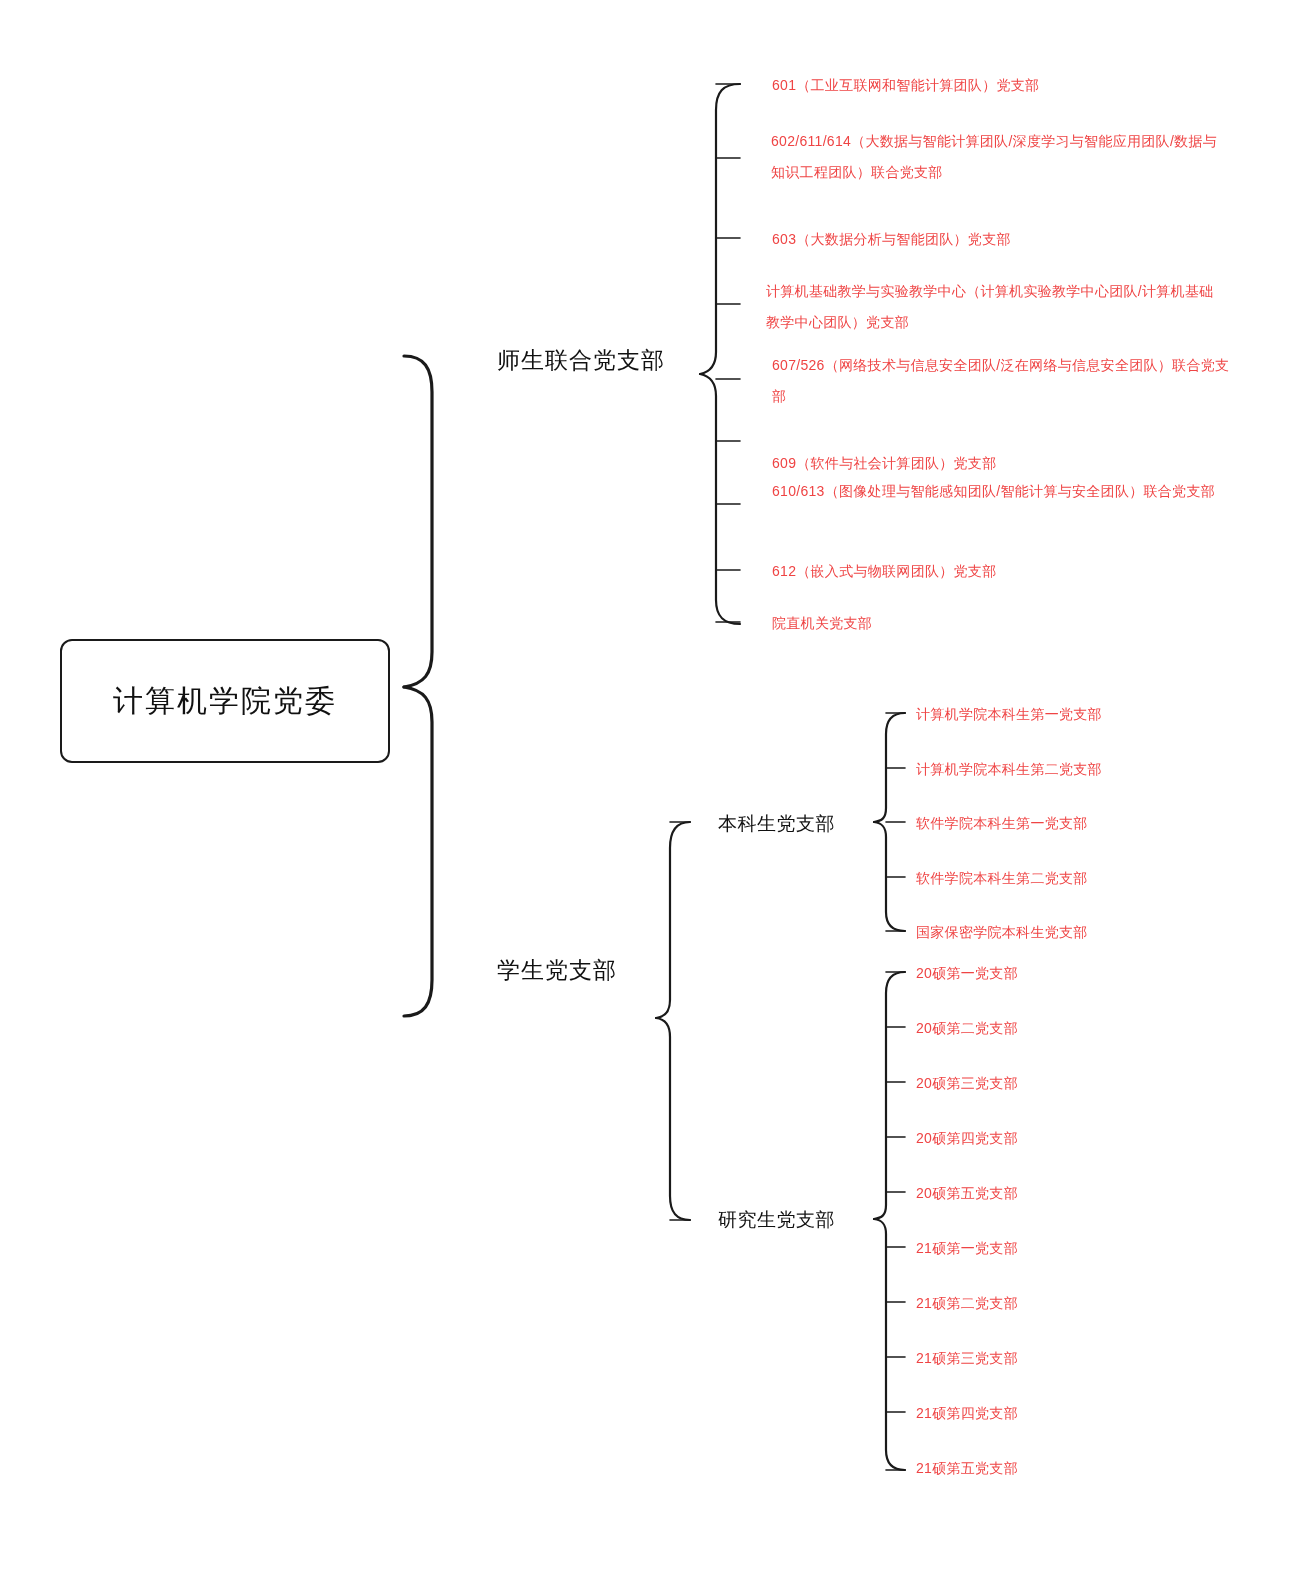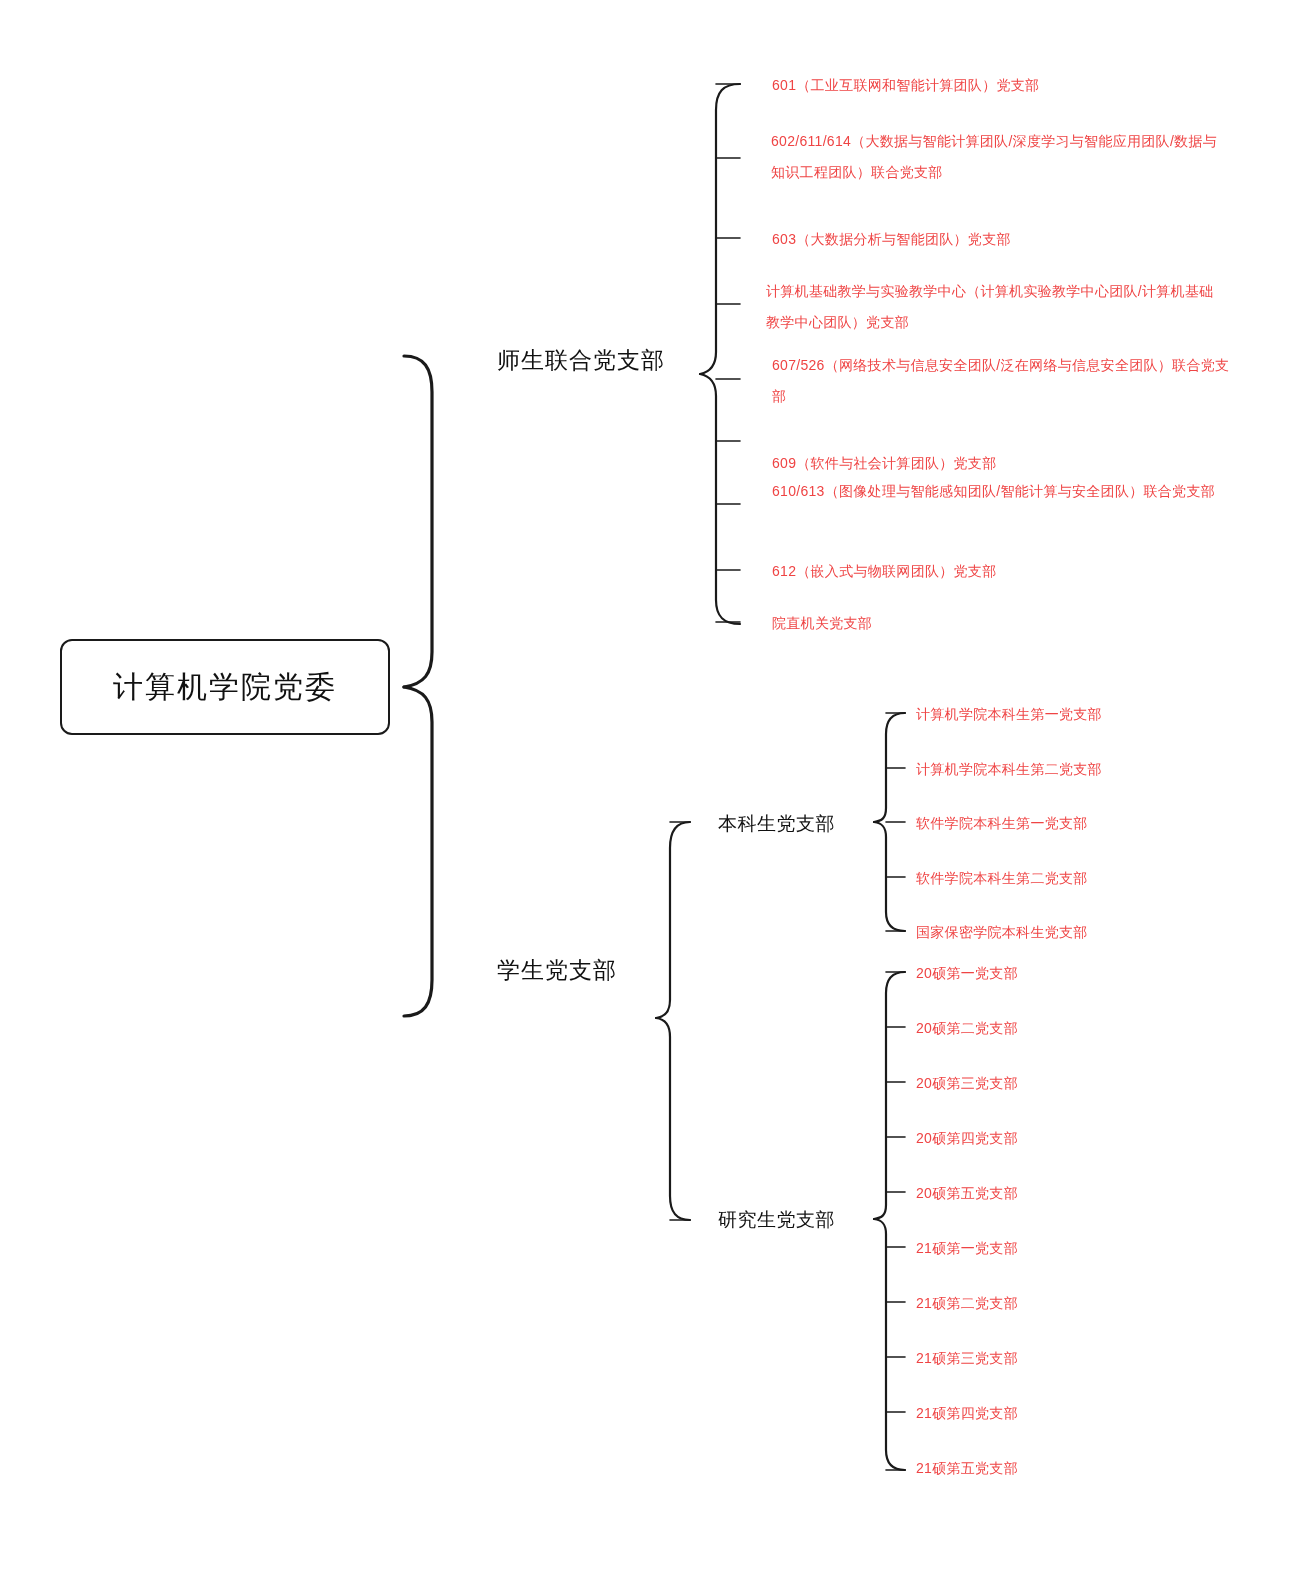--- a/index.html
+++ b/index.html
@@ -20,21 +20,21 @@
     position: absolute;
     inset: 0;
   }
 
   
   .root-node {
     position: absolute;
     left: 60px;
     top: 639px;
     width: 330px;
-    height: 96px;
+    height: 124px;
     border: 2.5px solid #1a1a1a;
     border-radius: 12px;
     box-sizing: border-box;
     display: flex;
     align-items: center;
     justify-content: center;
     background: #ffffff;
   }
   .root-node .root-label {
     font-size: 30px;

